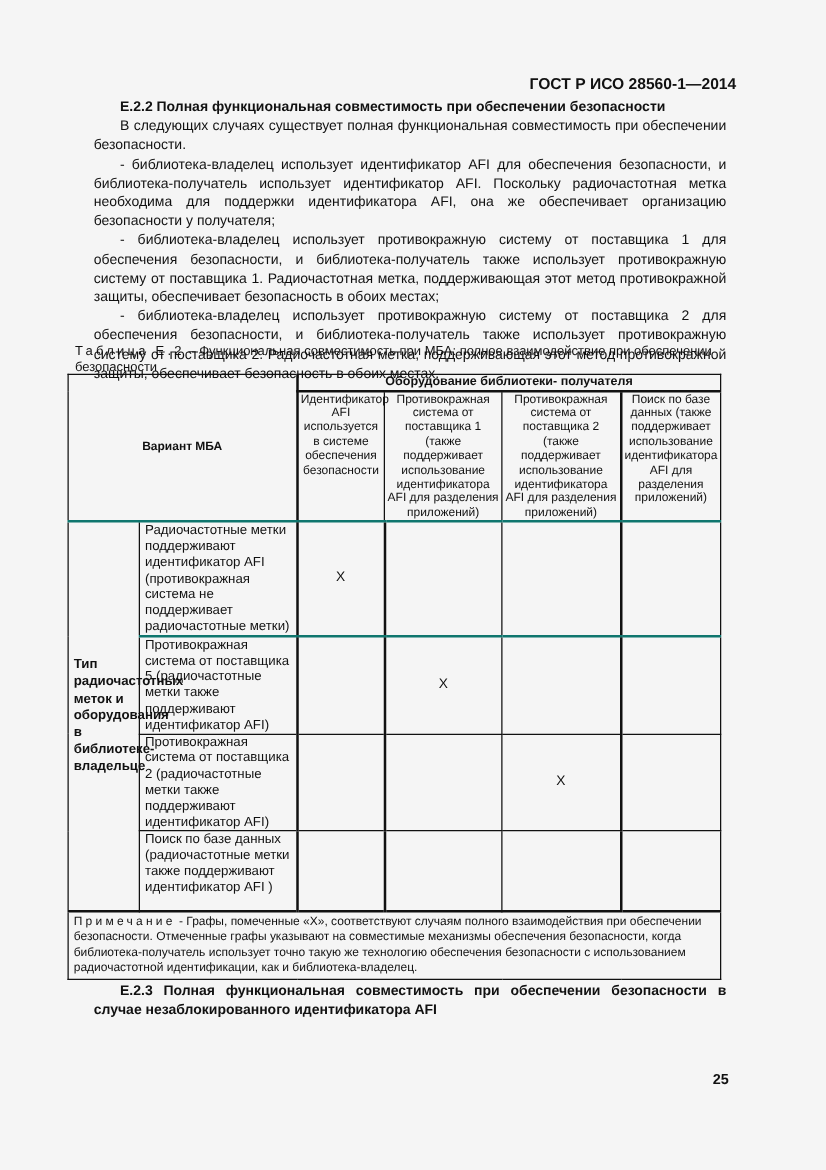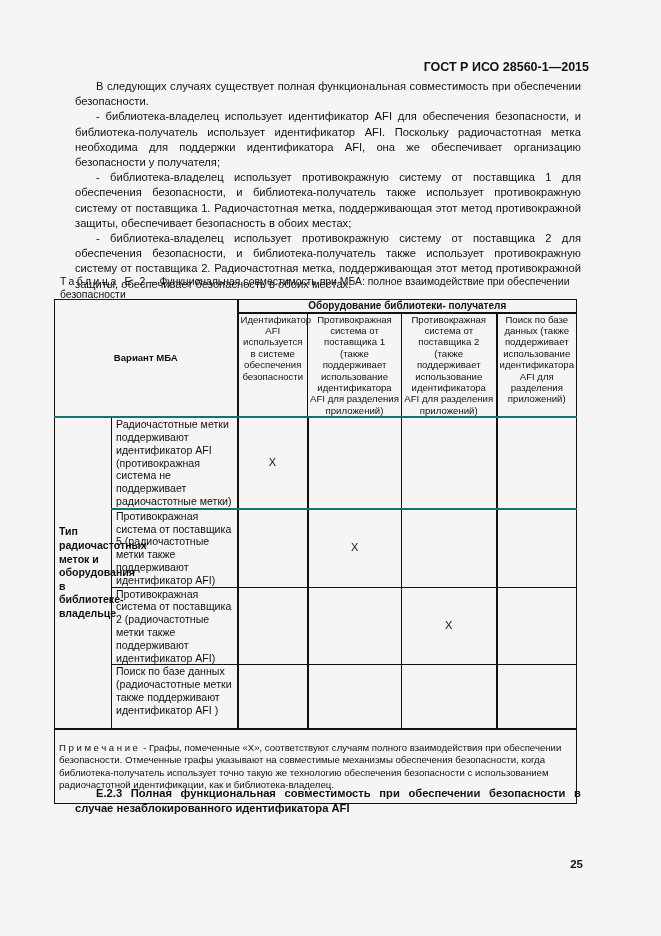--- a/index.html
+++ b/index.html
@@ -20,29 +20,30 @@
   }
   table.t td { border: 1px solid #111; padding: 0 2px; vertical-align: top; margin-top: 10px; }
   table.t .thick-r { border-right: 2px solid #111; }
   table.t .thick-b { border-bottom: 2px solid #0f766e; }
   .c { text-align: center; }
   .mid { vertical-align: middle !important; }
   .b { font-weight: bold; }
   .x { text-align: center; vertical-align: middle !important; font-size: 11px; }
   .rowtxt { font-size: 10.6px; line-height: 12.8px; padding-left: 4px !important; }
   .vlabel { font-weight: bold; font-size: 10.6px; line-height: 13.6px; vertical-align: middle !important; padding: 0 4px !important; }
-  .note { font-size: 9.6px; line-height: 12.4px; padding: 12px 4px !important; }
+  .note { font-size: 9.6px; line-height: 12.4px; padding: 2px 4px !important; }
   .pnum { top: 858px; right: 78px; font-size: 11.5px; font-weight: bold; }
 </style>
 </head>
 <body>
 
-<div class="abs hdr">ГОСТ Р ИСО 28560-1—2015</div>
+<div class="abs hdr">ГОСТ Р ИСО 28560-1—2014</div>
 
 <div class="abs txt" style="top:79px;">
+  <p class="p h">Е.2.2 Полная функциональная совместимость при обеспечении безопасности</p>
   <p class="p">В следующих случаях существует полная функциональная совместимость при обеспечении безопасности.</p>
   <p class="p">- библиотека-владелец использует идентификатор AFI для обеспечения безопасности, и библиотека-получатель использует идентификатор AFI. Поскольку радиочастотная метка необходима для поддержки идентификатора AFI, она же обеспечивает организацию безопасности у получателя;</p>
   <p class="p">- библиотека-владелец использует противокражную систему от поставщика 1 для обеспечения безопасности, и библиотека-получатель также использует противокражную систему от поставщика 1. Радиочастотная метка, поддерживающая этот метод противокражной защиты, обеспечивает безопасность в обоих местах;</p>
   <p class="p">- библиотека-владелец использует противокражную систему от поставщика 2 для обеспечения безопасности, и библиотека-получатель также использует противокражную систему от поставщика 2. Радиочастотная метка, поддерживающая этот метод противокражной защиты, обеспечивает безопасность в обоих местах.</p>
 </div>
 
 <div class="abs caption">
   <span class="spaced">Таблица Е.2</span><span> – Функциональная совместимость при МБА: полное взаимодействие при обеспечении безопасности</span>
 </div>
 

